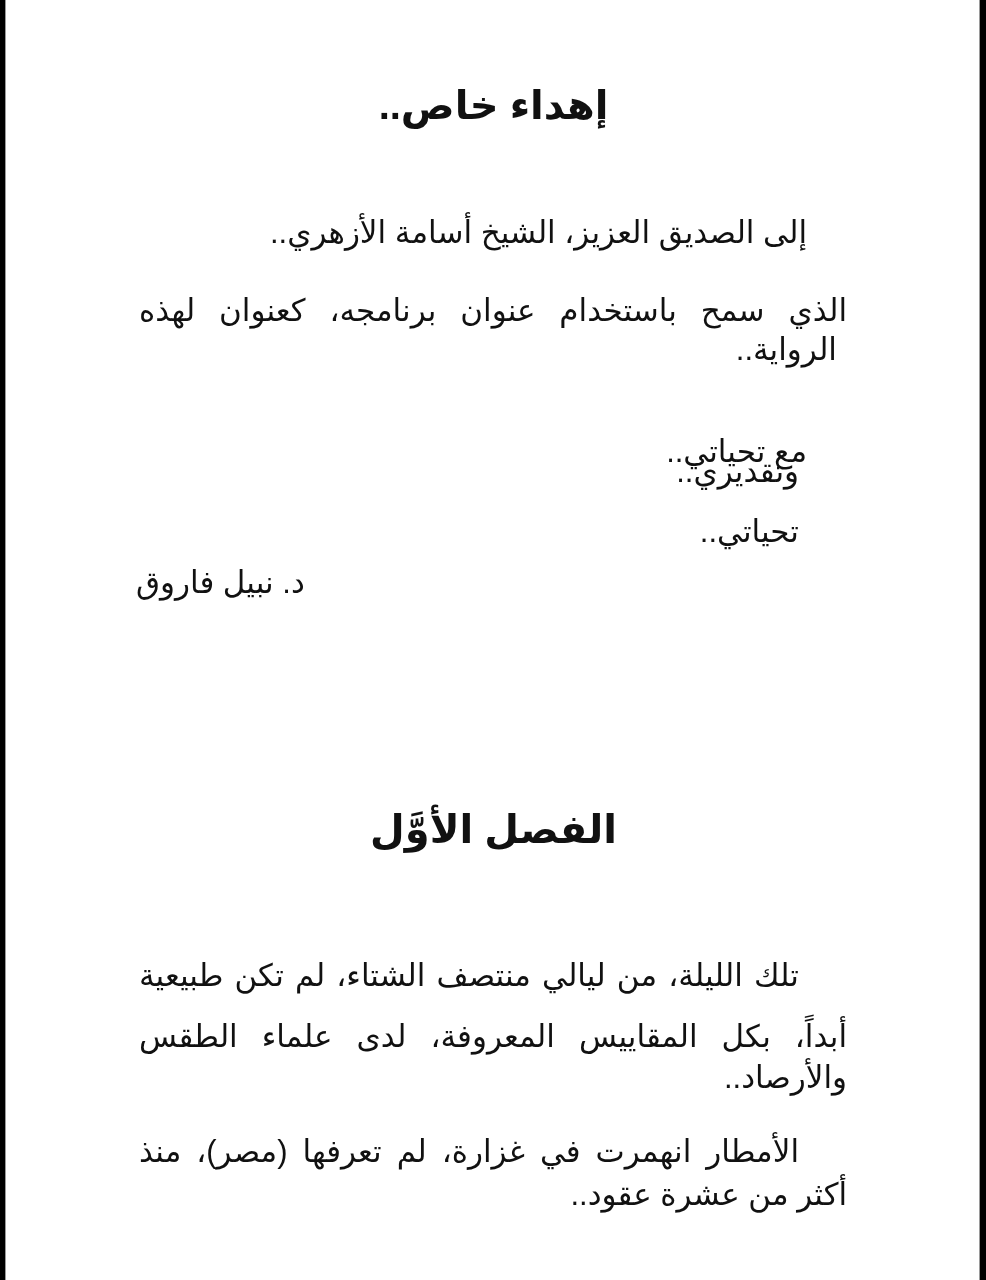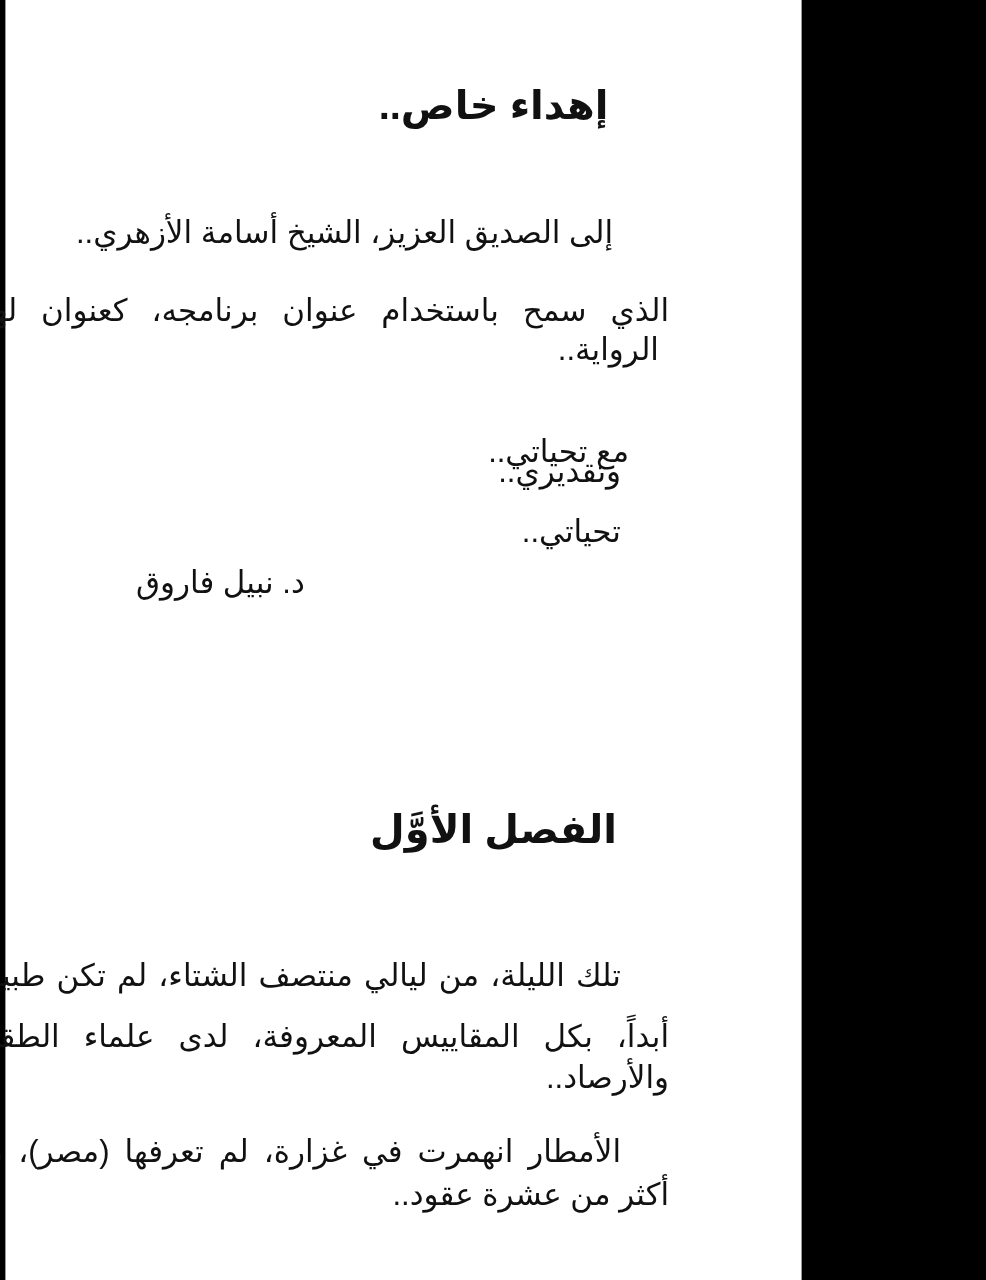--- a/index.html
+++ b/index.html
@@ -7,21 +7,21 @@
       padding: 0;
       width: 986px;
       height: 1280px;
       background: #000000;
       overflow: hidden;
     }
     .page {
       position: absolute;
       left: 5px;
       top: 0;
-      width: 797px;
+      width: 975px;
       height: 1280px;
       background: #ffffff;
       border-left: 1px solid #9a9a9a;
       border-right: 1px solid #9a9a9a;
       box-sizing: border-box;
     }
     .text {
       position: absolute;
       direction: rtl;
       font-family: "Liberation Sans", "DejaVu Sans", sans-serif;
@@ -46,21 +46,21 @@
       margin-top: 19px;
     }
   </style>
 </head>
 <body>
 
 <div class="page">
 
   <div class="text heading" style="top:82px;">إهداء خاص..</div>
 
-  <div class="text body-line" style="top:213px; right:188px;">إلى الصديق العزيز، الشيخ أسامة الأزهري..</div>
+  <div class="text body-line" style="top:213px; right:172px;">إلى الصديق العزيز، الشيخ أسامة الأزهري..</div>
 
   <div class="text body-line justify" style="top:272px; right:132px; width:708px;">الذي سمح باستخدام عنوان برنامجه، كعنوان لهذه</div>
 
   <div class="text body-line" style="top:330px; right:142px;">الرواية..</div>
 
   <div class="text body-line" style="top:392px; right:172px;margin-top:40px;">مع تحياتي..</div>
 
   <div class="text body-line" style="top:452px; right:180px;">وتقديري..</div>
 
   <div class="text body-line" style="top:512px; right:180px;">تحياتي..</div>

